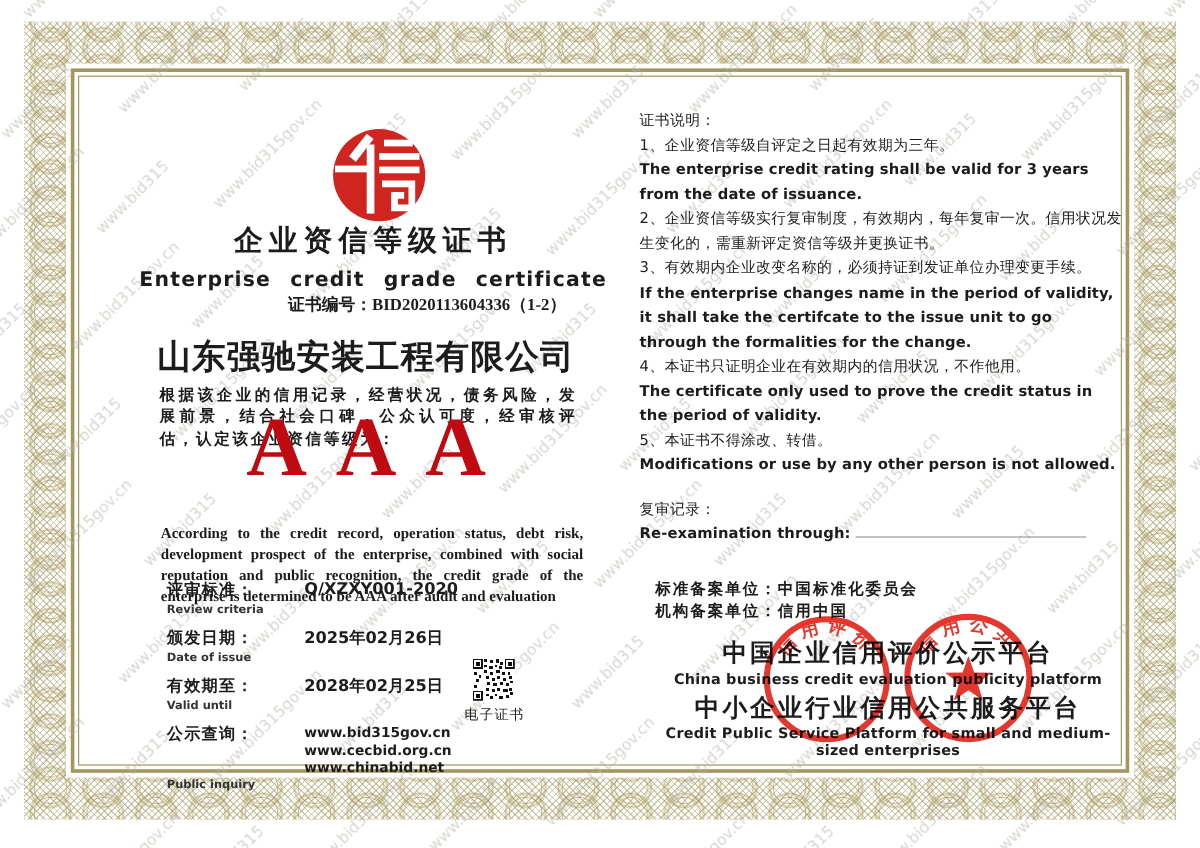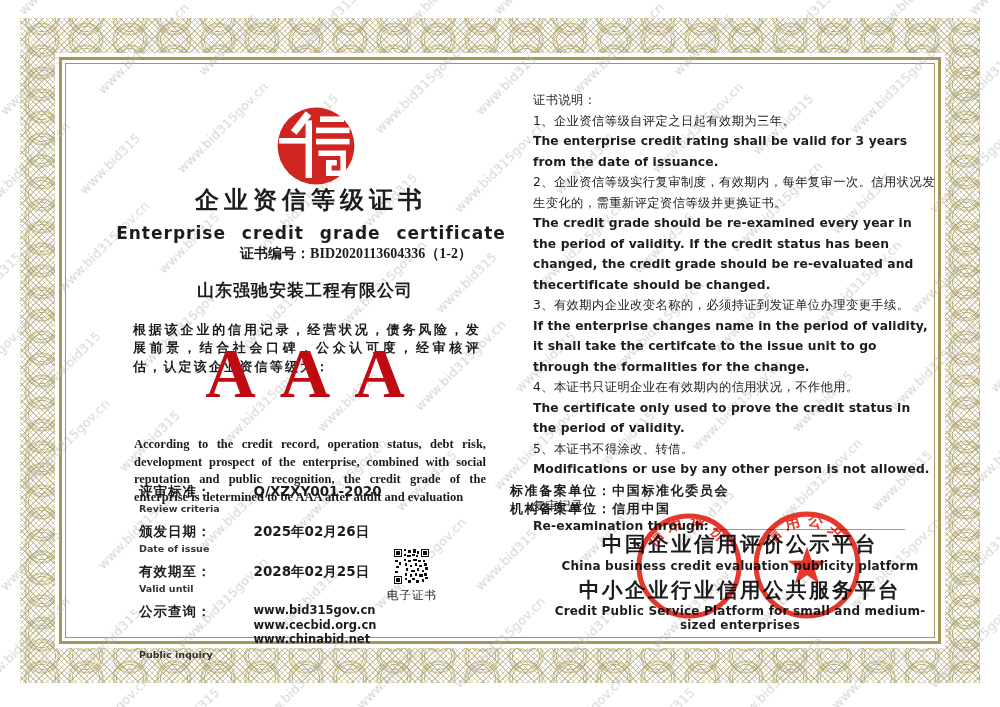--- a/index.html
+++ b/index.html
@@ -20,21 +20,21 @@
   .wm{position:absolute;inset:0;z-index:1;pointer-events:none;}
   .content{position:absolute;inset:0;z-index:2;}
   .abs{position:absolute;}
   .ctr{text-align:center;}
   
   .logo{left:276px;top:106px;width:80px;height:80px;}
   .title-cn{left:105px;top:184px;width:412px;font-size:24px;font-weight:700;letter-spacing:5px;}
   .title-en{left:105px;top:223px;width:412px;font-size:17px;font-weight:600;letter-spacing:1px;word-spacing:9px;}
   .certno{left:150px;top:245px;width:412px;font-size:14px;font-weight:700;
           font-family:"Liberation Serif","DejaVu Serif",serif;}
-  .company{left:95px;top:279px;width:420px;font-size:17px;font-weight:700;letter-spacing:1px;}
+  .company{left:95px;top:279px;width:420px;font-size:28px;font-weight:700;letter-spacing:1px;}
   .stmt-cn{left:133px;top:321px;width:348px;font-size:13px;font-weight:600;line-height:1.42;
            letter-spacing:2.2px;text-align:justify;}
   .grade{left:95px;top:334px;width:420px;font-size:70px;font-weight:700;color:var(--red,#c00a12);
          font-family:"Liberation Serif","DejaVu Serif",serif;letter-spacing:24px;text-indent:24px;}
   .stmt-en{left:134px;top:436px;width:352px;font-size:12.5px;font-weight:700;line-height:1.4;
            font-family:"Liberation Serif","DejaVu Serif",serif;text-align:justify;}
   .fields{left:139px;top:483px;width:300px;}
   .frow{margin-bottom:9px;}
   .frow .l1{display:flex;align-items:flex-start;font-size:13.5px;gap:36px;}
   .frow .lab{font-weight:600;letter-spacing:1px;white-space:nowrap;}
@@ -42,21 +42,21 @@
   .frow .sub{font-size:9.5px;color:#333;margin-top:2px;font-weight:bold;}
   .sites{font-weight:700;font-size:11.5px;line-height:1.28;margin-left:6px;}
   .qr{left:394px;top:549px;width:35px;height:35px;}
   .qr-label{left:381px;top:588px;width:62px;font-size:11.5px;letter-spacing:1px;}
   
   .notes{left:533px;top:90px;width:402px;font-size:12.3px;line-height:20.5px;}
   .notes .cn{font-weight:500;letter-spacing:.4px;}
   .notes .en{font-weight:600;letter-spacing:.1px;}
   .reexam{margin-top:16px;}
   .uline{display:inline-block;width:192px;border-bottom:1px solid #9a9a9a;height:12px;margin-left:4px;}
-  .filing{left:510px;top:482px;width:420px;font-size:13px;font-weight:700;letter-spacing:1.6px;}
+  .filing{left:546px;top:482px;width:420px;font-size:13px;font-weight:700;letter-spacing:1.6px;}
   .filing span{margin-right:34px;white-space:nowrap;}
   .platform{left:540px;top:533px;width:400px;}
   .platform .big{font-size:20.5px;font-weight:700;letter-spacing:2.5px;line-height:1.1;}
   .platform .small{font-size:12px;font-weight:700;letter-spacing:.2px;margin:3px 0 6px;}
   .stamp{mix-blend-mode:multiply;opacity:.92;}
   .stamp-left{left:634px;top:510px;width:110px;height:112px;}
   .stamp-right{left:751px;top:508px;width:112px;height:114px;}
 </style>
 </head>
 <body>
@@ -190,21 +190,20 @@
           <rect x="2" y="24" width="3" height="3"></rect>
         </g>
     </svg>
     <div class="abs ctr qr-label">电子证书</div>
 
     <div class="abs notes">
       <div class="cn">证书说明：</div>
       <div class="cn">1、企业资信等级自评定之日起有效期为三年。</div>
       <div class="en">The enterprise credit rating shall be valid for 3 years from the date of issuance.</div>
       <div class="cn">2、企业资信等级实行复审制度，有效期内，每年复审一次。信用状况发生变化的，需重新评定资信等级并更换证书。</div>
-      <div class="en">The credit grade should be re-examined every year in the period of validity. If the credit status has been changed, the credit grade should be re-evaluated and thecertificate should be changed.</div>
       <div class="cn">3、有效期内企业改变名称的，必须持证到发证单位办理变更手续。</div>
       <div class="en">If the enterprise changes name in the period of validity, it shall take the certifcate to the issue unit to go through the formalities for the change.</div>
       <div class="cn">4、本证书只证明企业在有效期内的信用状况，不作他用。</div>
       <div class="en">The certificate only used to prove the credit status in the period of validity.</div>
       <div class="cn">5、本证书不得涂改、转借。</div>
       <div class="en">Modifications or use by any other person is not allowed.</div>
       <div class="cn reexam">复审记录：</div>
       <div class="en"><span>Re-examination through:</span><span class="uline"></span></div>
     </div>
 

